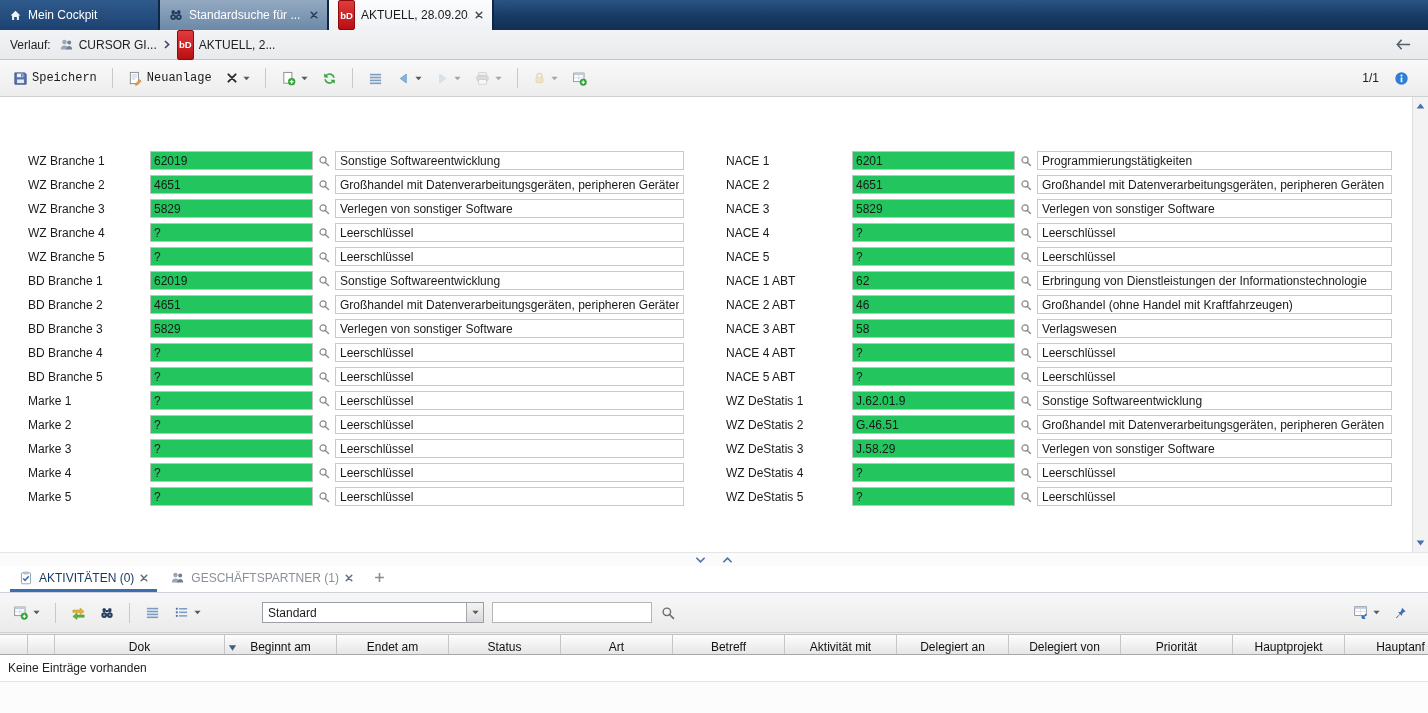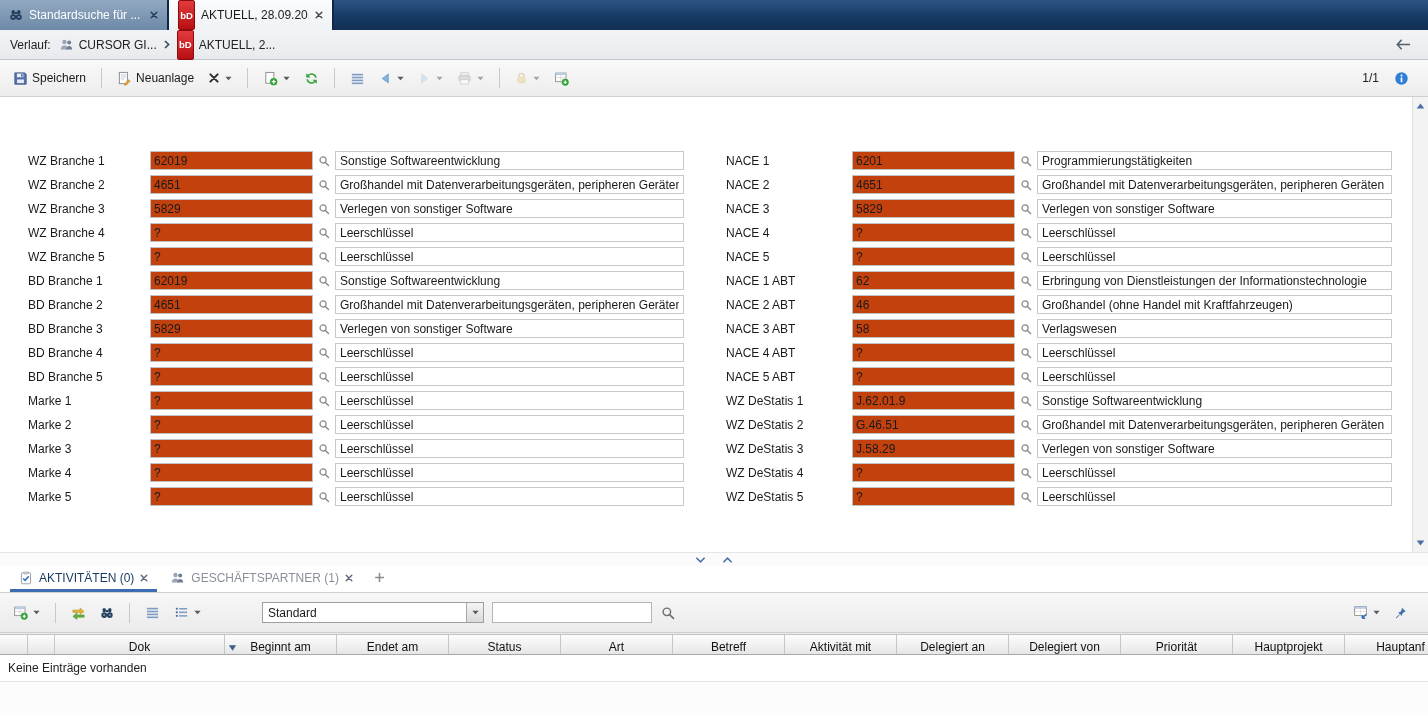--- a/index.html
+++ b/index.html
@@ -28,21 +28,21 @@
     background:linear-gradient(#f2f3f5,#e8eaed); border-bottom:1px solid #c2c7cd; display:flex; align-items:center; padding:0 10px; gap:8px; }
   .history-label { color:#222; }
   .history-items { display:inline-flex; align-items:center; gap:7px; }
   .history-item { display:inline-flex; align-items:center; gap:5px; color:#222; cursor:pointer; }
   .hist-sep { display:inline-flex; }
   .history-back { margin-left:auto; display:inline-flex; padding:3px 6px; cursor:pointer; }
 
   
   .main-toolbar { position:absolute; top:60px; left:0; right:0; height:37px;
     background:linear-gradient(#f9f9f9,#ededed); border-bottom:1px solid #d0d0d0; display:flex; align-items:center; padding:0 8px; }
-  .tb-left { display:inline-flex; align-items:center; gap:4px; }
+  .tb-left { display:inline-flex; align-items:center; gap:4px;font-family:Liberation Mono, monospace; }
   .tbtn { display:inline-flex; align-items:center; gap:4px; padding:4px 5px; border-radius:3px; cursor:pointer; }
   .tbtn .lbl { color:#1a1a1a; white-space:nowrap; }
   .tbtn.disabled { opacity:.5; }
   .tsep { width:1px; height:20px; background:#c9c9c9; margin:0 6px; display:inline-block; }
   .caret { display:inline-flex; margin-left:1px; }
   .tb-right { margin-left:auto; display:inline-flex; align-items:center; gap:10px; padding-right:6px; }
   .page-indicator { color:#222; }
 
   
   .content { position:absolute; top:97px; left:0; right:0; height:455px; background:#fff; }
@@ -51,21 +51,21 @@
   .ftab { display:flex; align-items:center; font-size:11px; letter-spacing:.3px; color:#8d9196; border-bottom:3px solid transparent; cursor:pointer; white-space:nowrap; }
   .ftab.selected { color:#17375e; font-weight:bold; border-bottom-color:#3c6db0; }
 
   .form-area { position:absolute; top:35px; left:0; right:16px; bottom:0; background:#fff; }
   .fields-col { position:absolute; top:19px; display:flex; flex-direction:column; gap:5px; }
   .col-left { left:28px; width:656px; }
   .col-right { left:726px; width:666px; }
   .field-row { display:flex; align-items:center; height:19px; gap:4px; }
   .field-label { flex:0 0 118px; color:#1a1a1a; white-space:nowrap; }
   .col-right .field-label { flex-basis:122px; }
-  .code-input { flex:0 0 68px; height:19px; border:1px solid #c1c1c1; padding:0 3px; font:12px "Liberation Sans","DejaVu Sans",sans-serif; color:#1a1a1a; background:#c2410c; outline:none; }
+  .code-input { flex:0 0 68px; height:19px; border:1px solid #c1c1c1; padding:0 3px; font:12px "Liberation Sans","DejaVu Sans",sans-serif; color:#1a1a1a; background:#22c55e; outline:none; }
   .lookup-btn { flex:0 0 14px; display:inline-flex; align-items:center; justify-content:center; cursor:pointer; }
   .desc-input { flex:1; height:19px; border:1px solid #c9c9c9; padding:0 4px; font:12px "Liberation Sans","DejaVu Sans",sans-serif; color:#1a1a1a; background:#fff; outline:none; }
 
   .v-scrollbar { position:absolute; top:0; right:0; bottom:0; width:16px; background:#f3f3f3; border-left:1px solid #dedede; display:flex; flex-direction:column; justify-content:space-between; align-items:center; padding:2px 0; }
   .sb-btn { height:14px; display:flex; align-items:center; justify-content:center; cursor:pointer; width:100%; }
 
   
   .splitter { position:absolute; top:552px; left:0; right:0; height:14px; background:#fbfbfb; border-top:1px solid #e6e6e6;
     display:flex; align-items:center; justify-content:center; gap:16px; }
   .chev { display:inline-flex; cursor:pointer; }
@@ -91,20 +91,28 @@
     font-size:12px; color:#111; background:linear-gradient(#fdfdfd,#e6e6e6); cursor:pointer; white-space:nowrap; overflow:hidden; }
   .sort-ico { position:absolute; left:3px; top:6px; }
   .grid-empty { height:27px; line-height:26px; background:#fff; border-bottom:1px solid #e2e2e2; padding:0 8px; color:#222; }
 </style>
 </head>
 <body>
 
 <div class="screen">
 
   <div class="top-tabbar" id="window-tabbar">
+      <div class="wtab dark">
+        <span class="icon">
+          <svg width="13" height="13" viewBox="0 0 16 16">
+            <path d="M8 2.2 14 8h-1.8v5.4H9.7V9.8H6.3v3.6H3.8V8H2z" fill="#eef3f9"></path>
+          </svg>
+        </span>
+        <span class="wtab-label">Mein Cockpit</span>
+      </div>
       <div class="wtab steel">
         <span class="icon">
           <svg width="14" height="14" viewBox="0 0 16 16">
             <g fill="#243f5e">
               <rect x="3" y="2.6" width="3.6" height="4.4" rx="1.2"></rect>
               <rect x="9.4" y="2.6" width="3.6" height="4.4" rx="1.2"></rect>
               <rect x="6.6" y="4.6" width="2.8" height="2.4"></rect>
               <circle cx="4.8" cy="10.4" r="3.3"></circle>
               <circle cx="11.2" cy="10.4" r="3.3"></circle>
               <circle cx="4.8" cy="10.4" r="1.3" fill="#7d93ad"></circle>

